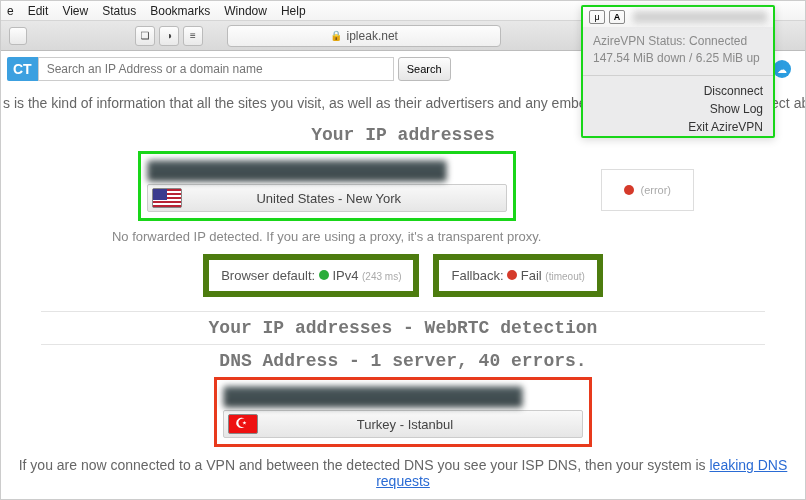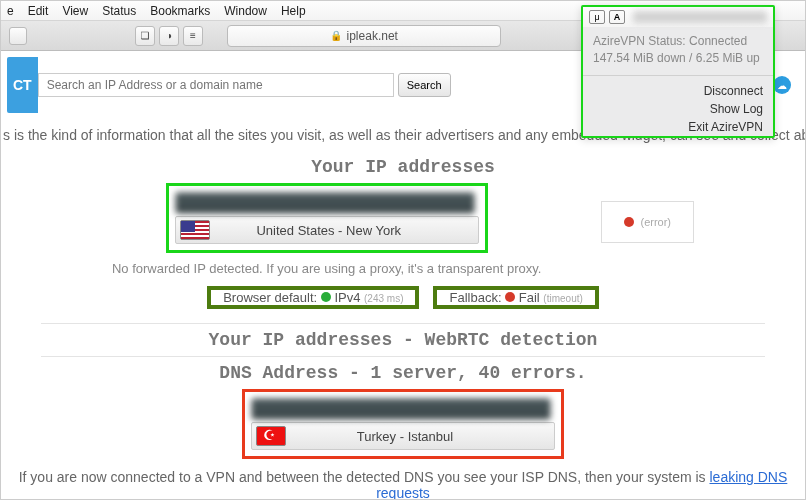--- a/index.html
+++ b/index.html
@@ -63,21 +63,21 @@
   .popup-top .tray { width:16px;height:14px; border:1px solid #888; border-radius:2px; display:flex;align-items:center;justify-content:center;font-size:9px;}
   .popup-status { padding: 6px 10px; color:#8a8a8a; line-height: 1.4; }
   .popup-divider { height: 1px; background: #d0d0d0; margin: 2px 0;}
   .popup-items { padding: 4px 10px 0; text-align: right; }
   .popup-items div { padding: 2px 0; color:#333; }
   .searchbar-row {
     display: flex; align-items: center; padding: 6px 14px 6px 6px;
     background: #fff;
     justify-content: space-between;
   }
-  .ct-label { background: #3ca0e0; color:#fff; padding:20px 6px; border-radius:2px 0 0 2px; font-weight:bold; font-size:14px;}
+  .ct-label { background: #3ca0e0; color:#fff; padding:4px 6px; border-radius:2px 0 0 2px; font-weight:bold; font-size:14px;}
   .searchbox { display:flex; align-items:center; }
   .searchbox input[type=text] {
     width: 356px; height: 24px; border:1px solid #ccc; padding: 0 8px;
     font-size: 12px; color:#be185d;
   }
   .search-btn {
     height: 24px; border:1px solid #bbb; background:linear-gradient(#fdfdfd,#e6e6e6);
     padding: 0 8px; font-size:11px; margin-left:4px; border-radius:3px;
   }
   .powered { display:flex; align-items:center; gap:4px; color:#888; font-size:11px;}
@@ -111,21 +111,21 @@
     display: inline-block;
     background: #fff;
   }
   .ip-block.red { border-color: #e83a1c; }
   .ip-bar {
     width: 300px; height: 22px; border-radius: 3px;
     background: linear-gradient(#2a3b3f,#1a272a);
     border:1px solid #888;
   }
   .ip-loc {
-    width: 304px; height: 28px; margin-top: 2px;
+    width: 360px; height: 28px; margin-top: 2px;
     background: linear-gradient(#f9f9f9,#e6e6e6);
     border:1px solid #ccc; border-radius:2px;
     display: flex; align-items: center;
     font-size: 13px; color: #444;
   }
   .ip-loc .flag { width:30px; height:20px; margin:0 8px 0 4px; position:relative; border:1px solid #888; border-radius:2px;}
   .flag.us { background: #b82234; }
   .flag.us::before { content:""; position:absolute; inset:0; background: repeating-linear-gradient(#b82234 0 2px, #fff 2px 4px);}
   .flag.us::after { content:""; position:absolute; top:0;left:0; width:14px;height:11px; background:#3b3b8e;}
   .flag.tr { background:#e11; }
@@ -138,21 +138,21 @@
     color: #666;
     display:flex; align-items:center; gap:6px;
     margin-top: 18px;
   }
   .dot { width:10px;height:10px;border-radius:50%; display:inline-block;}
   .dot.red { background:#d53a2a;}
   .dot.green { background:#2aad3a;}
   .err { color:#aaa; font-size:11px;}
   .status-row { display:flex; justify-content:center; gap:14px; margin: 10px 0 14px;}
   .status-pill {
-    border:4px solid #4d7c0f; padding: 0 12px; font-size:13px; color:#555;
+    border:6px solid #4d7c0f; padding: 8px 12px; font-size:13px; color:#555;
   }
   .tiny { color:#aaa; font-size:10px;}
   .footer-text {
     text-align:center; color:#666; font-size:14px; padding: 10px 8px 6px;
   }
   .footer-text a { color:#2a6bd4; text-decoration: underline;}
   .blur { filter: blur(3px); opacity: 0.85; pointer-events:none;}
 </style>
 </head>
 <body>

